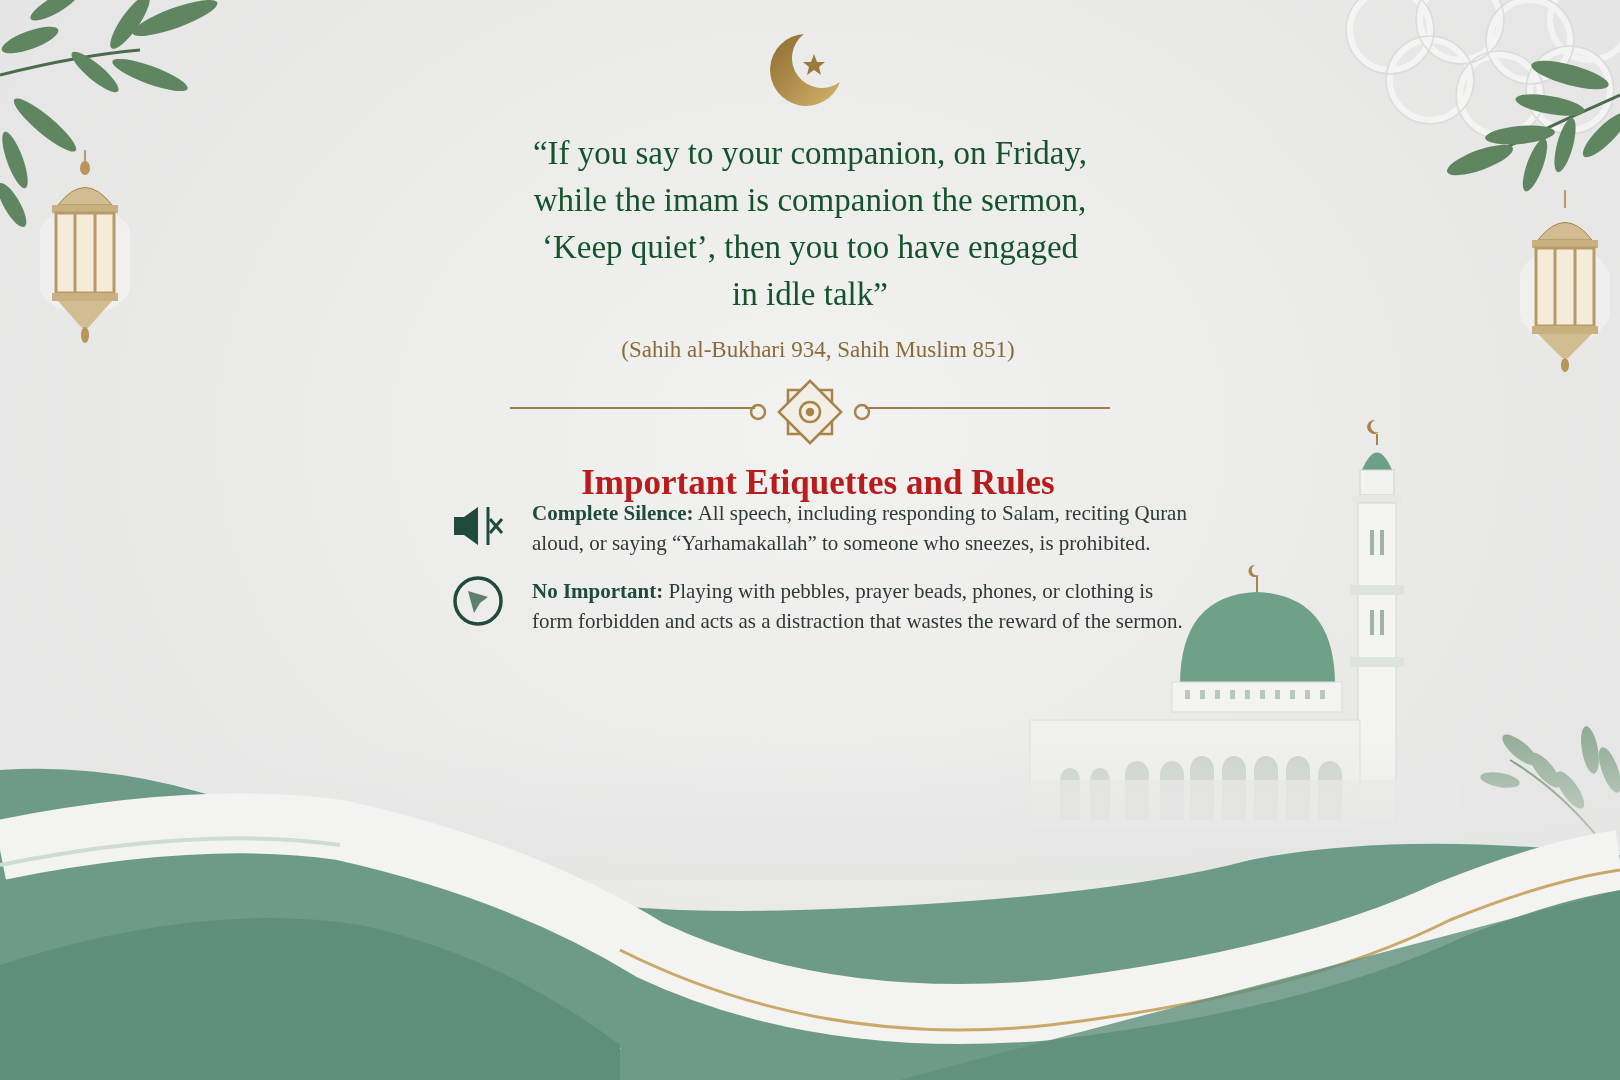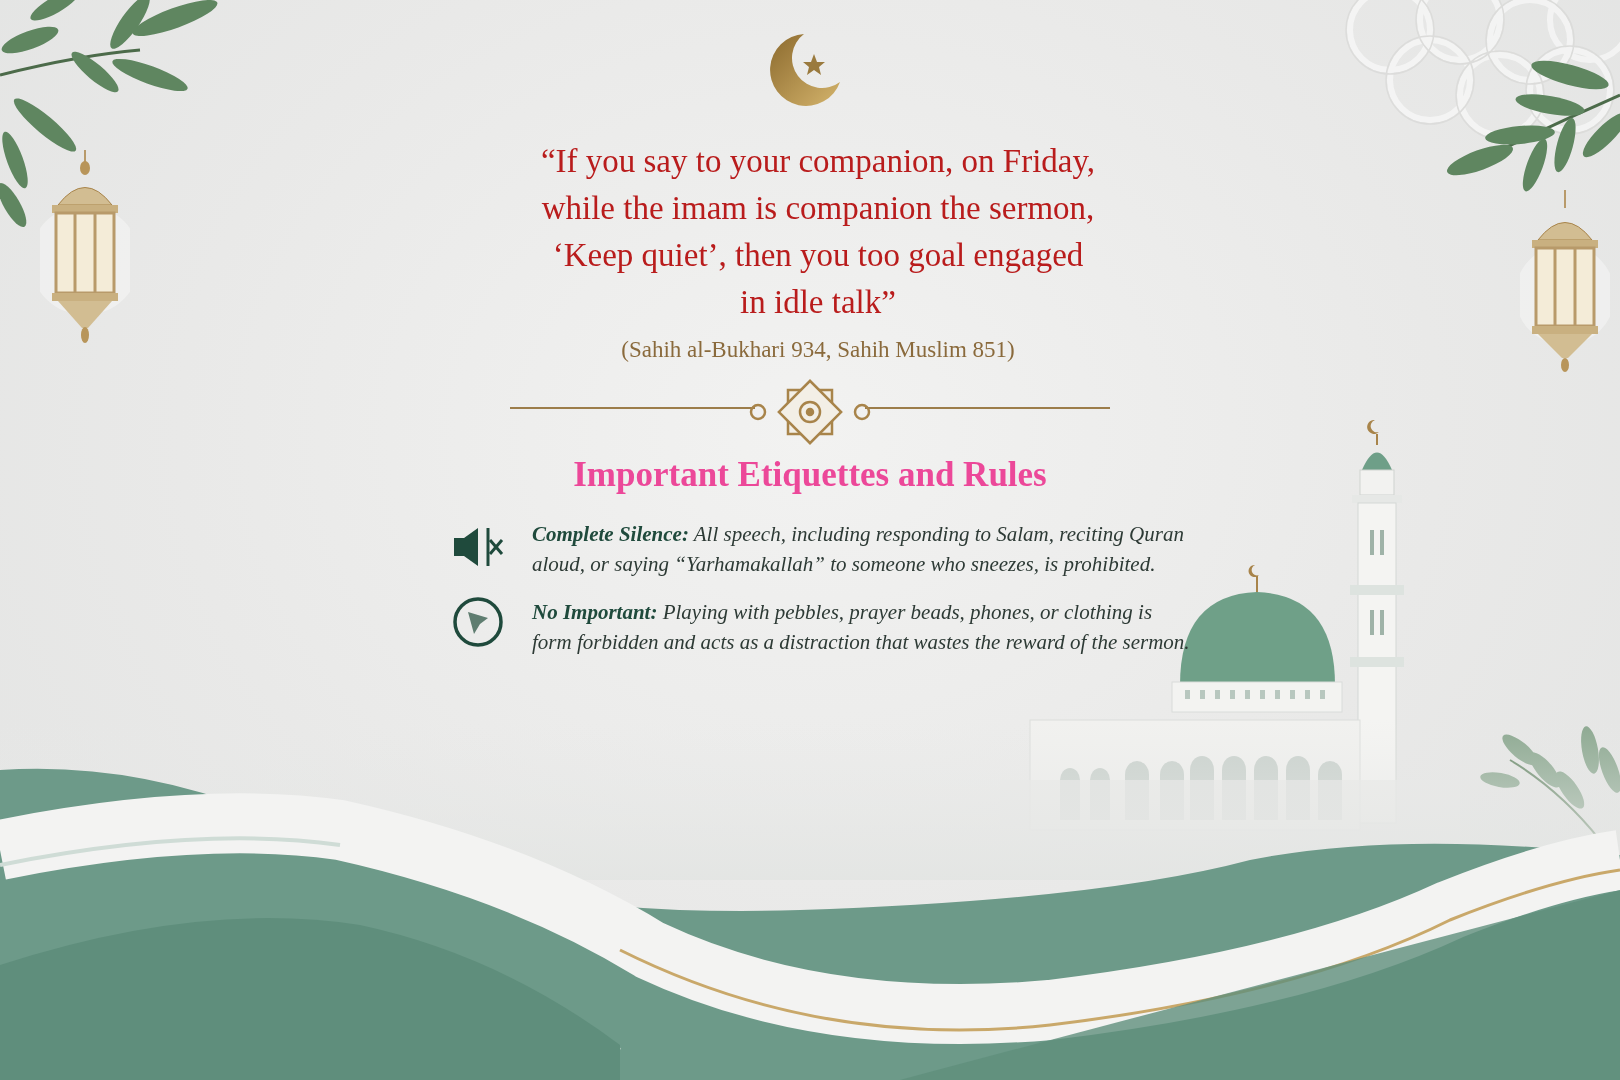--- a/index.html
+++ b/index.html
@@ -17,33 +17,33 @@
   .lantern-left { left: 40px; top: 150px; }
   .lantern-right { left: 1520px; top: 190px; }
   .branch-left { left: 0; top: 0; }
   .branch-right { left: 1440px; top: 50px; }
   .mosque { left: 1000px; top: 420px; }
   .plant-br { left: 1470px; top: 680px; }
 
   .crescent { left: 764px; top: 30px; width: 80px; height: 80px; }
   .quote {
     left: 430px; top: 130px; width: 760px; text-align: center;
-    color: #b91c1c; font-size: 33px; line-height: 47px; margin: 8px;
+    color: #14532d; font-size: 33px; line-height: 47px; margin: 0;
   }
   .quote .line { display: block; }
   .source {
     left: 430px; top: 329px; width: 760px; text-align: center;
     color: #8a6a3c; font-size: 23px; margin: 8px;
   }
   .divider { left: 510px; top: 378px; width: 600px; height: 70px; }
   .heading {
     left: 430px; top: 455px; width: 760px; text-align: center;
-    color: #ec4899; font-size: 35px; font-weight: bold; margin: 0;
-  }
-  .rules { left: 450px; top: 520px; width: 740px; font-style: italic; }
+    color: #b91c1c; font-size: 35px; font-weight: bold; margin: 8px;
+  }
+  .rules { left: 450px; top: 499px; width: 740px; }
   .rule { position: relative; padding-left: 82px; margin-bottom: 19px; }
   .rule-icon { position: absolute; left: 0; top: 0; width: 56px; height: 56px; }
   .rule-text { font-size: 21px; line-height: 29.5px; color: #2d3a35; }
   .rule-title { font-weight: bold; color: #1f4a3c; }
 </style>
 </head>
 <body>
 
 <svg class="layer pattern-tr" viewBox="0 0 290 150">
   <g fill="none" stroke="#ffffff" stroke-width="6">
@@ -203,21 +203,21 @@
       <stop offset="1" stop-color="#d4b46c"></stop>
     </linearGradient>
   </defs>
   <path d="M40 4 A36 36 0 1 0 76 52 A30 30 0 1 1 40 4 Z" fill="url(#gold)"></path>
   <polygon points="50,24 53,32 61,32 55,37 57,45 50,40 43,45 45,37 39,32 47,32" fill="#9a7a3e"></polygon>
 </svg>
 
 <p class="layer quote">
   <span class="line">“If you say to your companion, on Friday,</span>
   <span class="line">while the imam is companion the sermon,</span>
-  <span class="line">‘Keep quiet’, then you too goal engaged</span>
+  <span class="line">‘Keep quiet’, then you too have engaged</span>
   <span class="line">in idle talk”</span>
 </p>
 <p class="layer source">(Sahih al-Bukhari 934, Sahih Muslim 851)</p>
 
 <svg class="layer divider" viewBox="0 0 600 70">
   <line x1="0" y1="30" x2="245" y2="30" stroke="#9c7d4a" stroke-width="2"></line>
   <line x1="355" y1="30" x2="600" y2="30" stroke="#9c7d4a" stroke-width="2"></line>
   <circle cx="248" cy="34" r="7" fill="none" stroke="#a8844a" stroke-width="2.5"></circle>
   <circle cx="352" cy="34" r="7" fill="none" stroke="#a8844a" stroke-width="2.5"></circle>
   <g transform="translate(300 34)" fill="#f3efe6" stroke="#a8844a" stroke-width="2.5">

